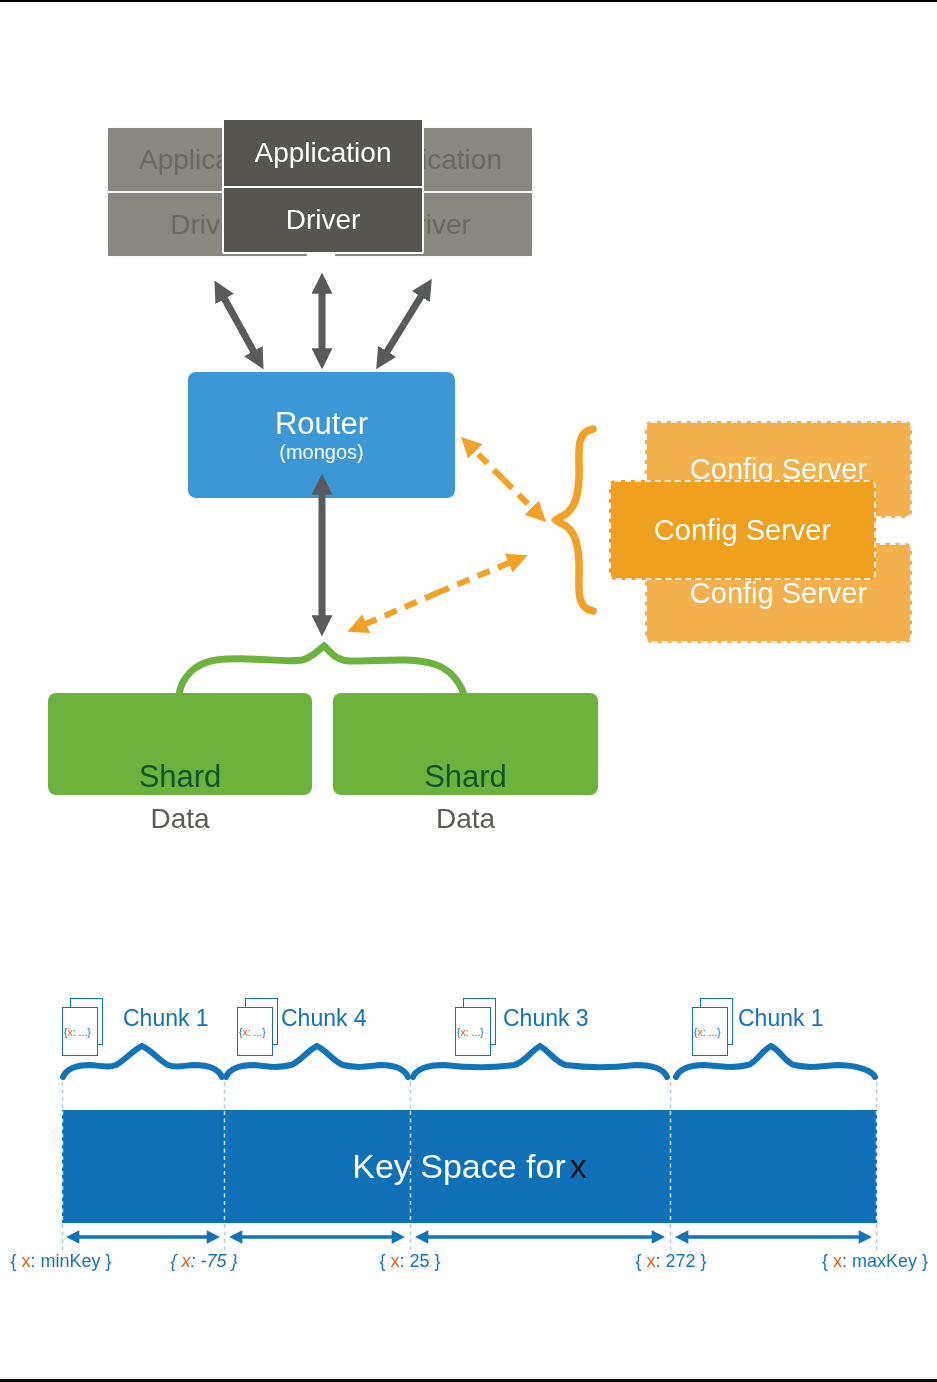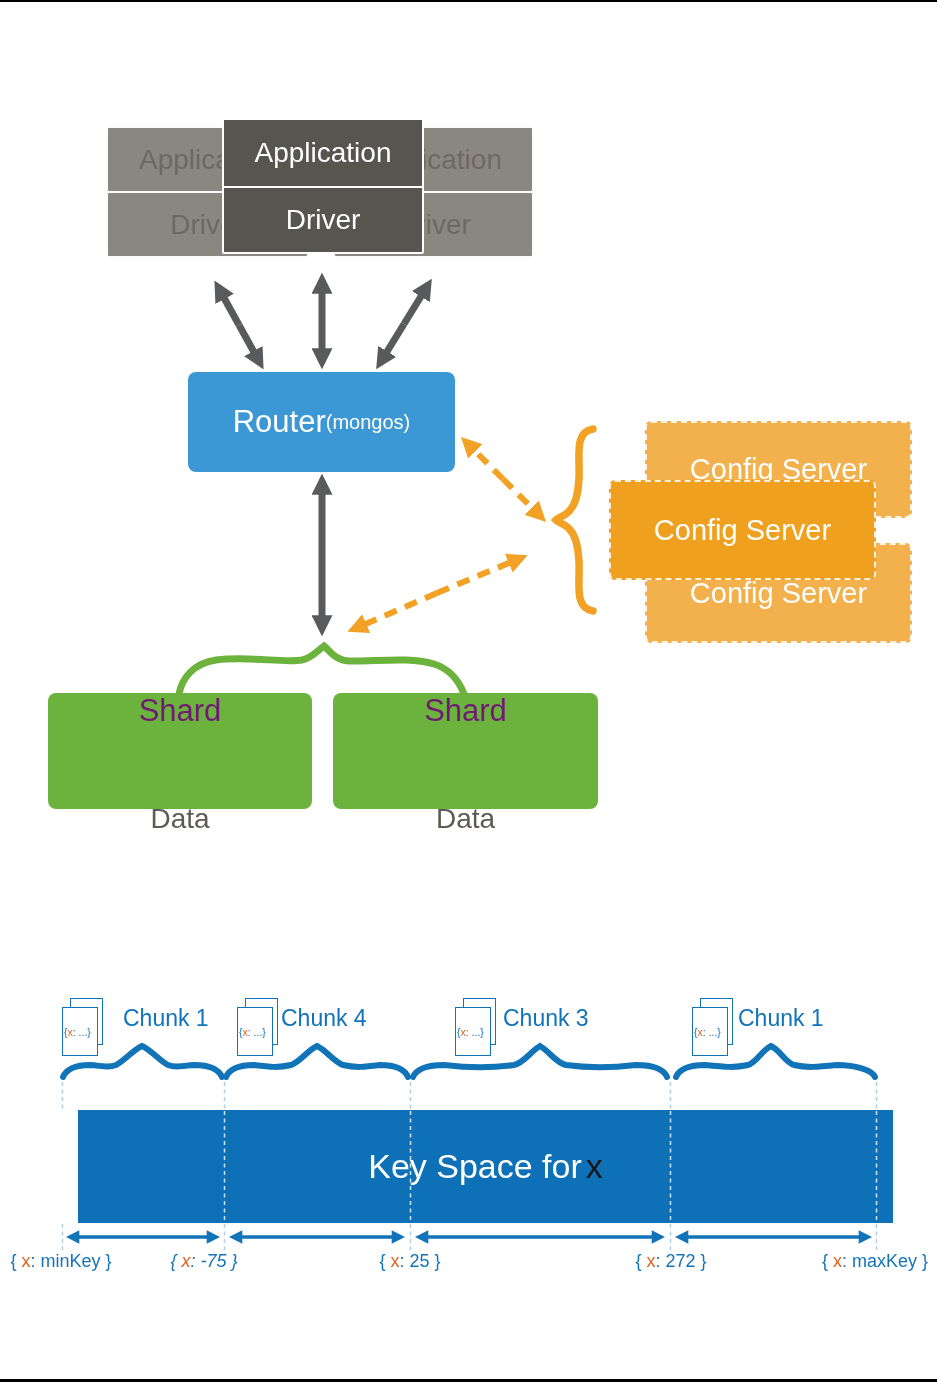--- a/index.html
+++ b/index.html
@@ -13,41 +13,41 @@
   .appback{position:absolute;z-index:1;}
   .appback .row{height:65px;background:#8a8680;border:1px solid rgba(255,255,255,.95);
                 border-radius:2px;display:flex;align-items:center;justify-content:center;
                 color:#6c6862;font-size:28px;box-sizing:border-box;}
   .appfront{position:absolute;z-index:2;background:#565550;border:2px solid #fff;border-radius:2px;}
   .appfront .row{height:66px;display:flex;align-items:center;justify-content:center;
                  color:#fff;font-size:28px;box-sizing:border-box;}
   .appfront .row + .row{border-top:2px solid #fff;}
 
   
-  .router{position:absolute;left:188px;top:372px;width:267px;height:100px;background:#3b98d4;
-          border-radius:8px;display:flex;align-items:center;
+  .router{position:absolute;left:188px;top:372px;width:267px;height:126px;background:#3b98d4;
+          border-radius:8px;display:flex;flex-direction:column;align-items:center;
           justify-content:center;color:#fff;z-index:2;}
   .router .t{font-size:31px;line-height:34px;}
   .router .s{font-size:20px;line-height:22px;}
 
   
   .cfg{position:absolute;border-radius:6px;display:flex;align-items:center;justify-content:center;
        color:#fff;font-size:29px;border:2px dashed rgba(255,255,255,.85);box-sizing:border-box;}
   .cfg.light{background:#f3b14d;z-index:1;}
   .cfg.dark{background:#efa01e;z-index:2;}
   .caption{position:absolute;color:#6b6862;font-size:28px;text-align:center;}
 
   
-  .shard{position:absolute;top:693px;height:116px;background:#6cb33e;border-radius:8px;
-         display:flex;align-items:flex-start;justify-content:center;color:#701a75;font-size:31px;}
+  .shard{position:absolute;top:693px;height:102px;background:#6cb33e;border-radius:8px;
+         display:flex;align-items:flex-end;justify-content:center;color:#14532d;font-size:31px;}
   .datacap{position:absolute;top:803px;color:#5e5b56;font-size:28px;text-align:center;}
 
   
   .bar{position:absolute;left:62px;top:1110px;width:815px;height:113px;background:#0e71b7;
-       display:flex;align-items:center;justify-content:center;font-size:34px;color:#fff;z-index:1;margin-left:16px;}
+       display:flex;align-items:center;justify-content:center;font-size:34px;color:#fff;z-index:1;}
   .bar .k{color:#161616;margin-left:4px;}
   .chunklabel{position:absolute;top:1005px;color:#1173b8;font-size:23px;z-index:2;}
   .doc{position:absolute;top:998px;width:46px;height:58px;z-index:2;}
   .doc .page{position:absolute;background:#fff;border:1.5px solid #1173b8;box-sizing:border-box;}
   .doc .pback{left:8px;top:0;width:33px;height:47px;}
   .doc .pfront{left:0;top:9px;width:36px;height:49px;display:flex;align-items:center;
                font-size:10.5px;color:#1173b8;padding-left:1px;white-space:nowrap;}
   .doc .x, .blabel .x{color:#e2621b;}
   .blabel{position:absolute;top:1251px;transform:translateX(-50%);color:#1474ba;font-size:18px;
           white-space:pre;z-index:2;}

